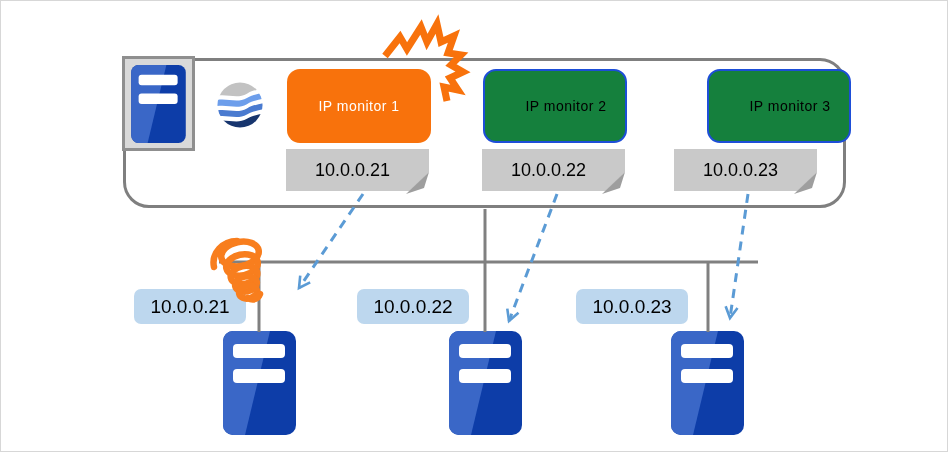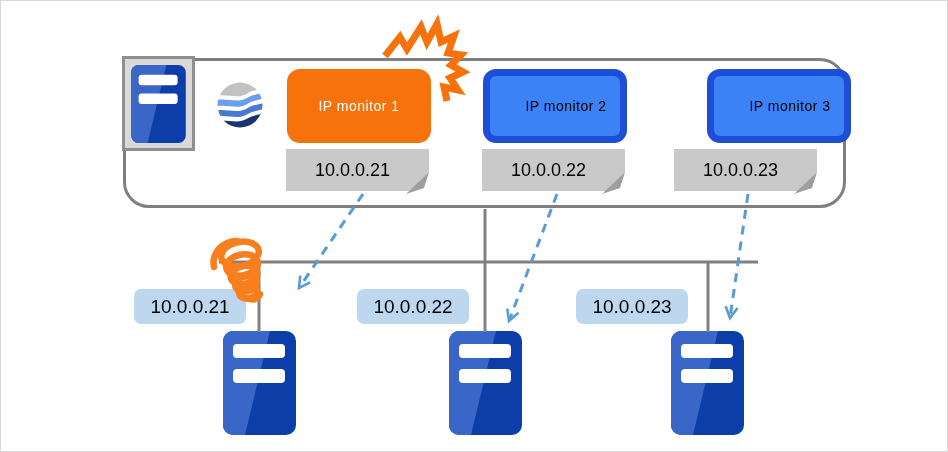--- a/index.html
+++ b/index.html
@@ -18,21 +18,21 @@
     background:#d9d9d9;border:3px solid #8f8f8f;box-sizing:border-box;
     display:flex;align-items:center;justify-content:center;z-index:3;
   }
   .logo-wrap{position:absolute;left:213px;top:78px;width:52px;height:52px;z-index:3;}
   .monitor{
     position:absolute;top:68px;width:144px;height:74px;border-radius:13px;
     display:flex;align-items:center;justify-content:center;
     font-size:14px;box-sizing:border-box;z-index:3;letter-spacing:.5px;
   }
   .monitor.alert{background:#f8720c;color:#fff;}
-  .monitor.normal{background:#3b82f6;color:#000;border:7px solid #1d4ed8;padding-left:22px;}
+  .monitor.normal{background:#15803d;color:#000;border:2px solid #1d4ed8;padding-left:22px;}
   .m1{left:286px;} .m2{left:482px;} .m3{left:706px;}
   .tag{position:absolute;top:148px;width:143px;height:42px;z-index:2;}
   .t1{left:285px;} .t2{left:481px;} .t3{left:673px;}
   .tag svg{position:absolute;left:0;top:0;overflow:visible;}
   .tag-text{
     position:absolute;left:0;right:10px;top:0;height:42px;
     display:flex;align-items:center;justify-content:center;font-size:18px;
   }
   .ip-label{
     position:absolute;top:288px;width:112px;height:35px;background:#bdd7ee;

